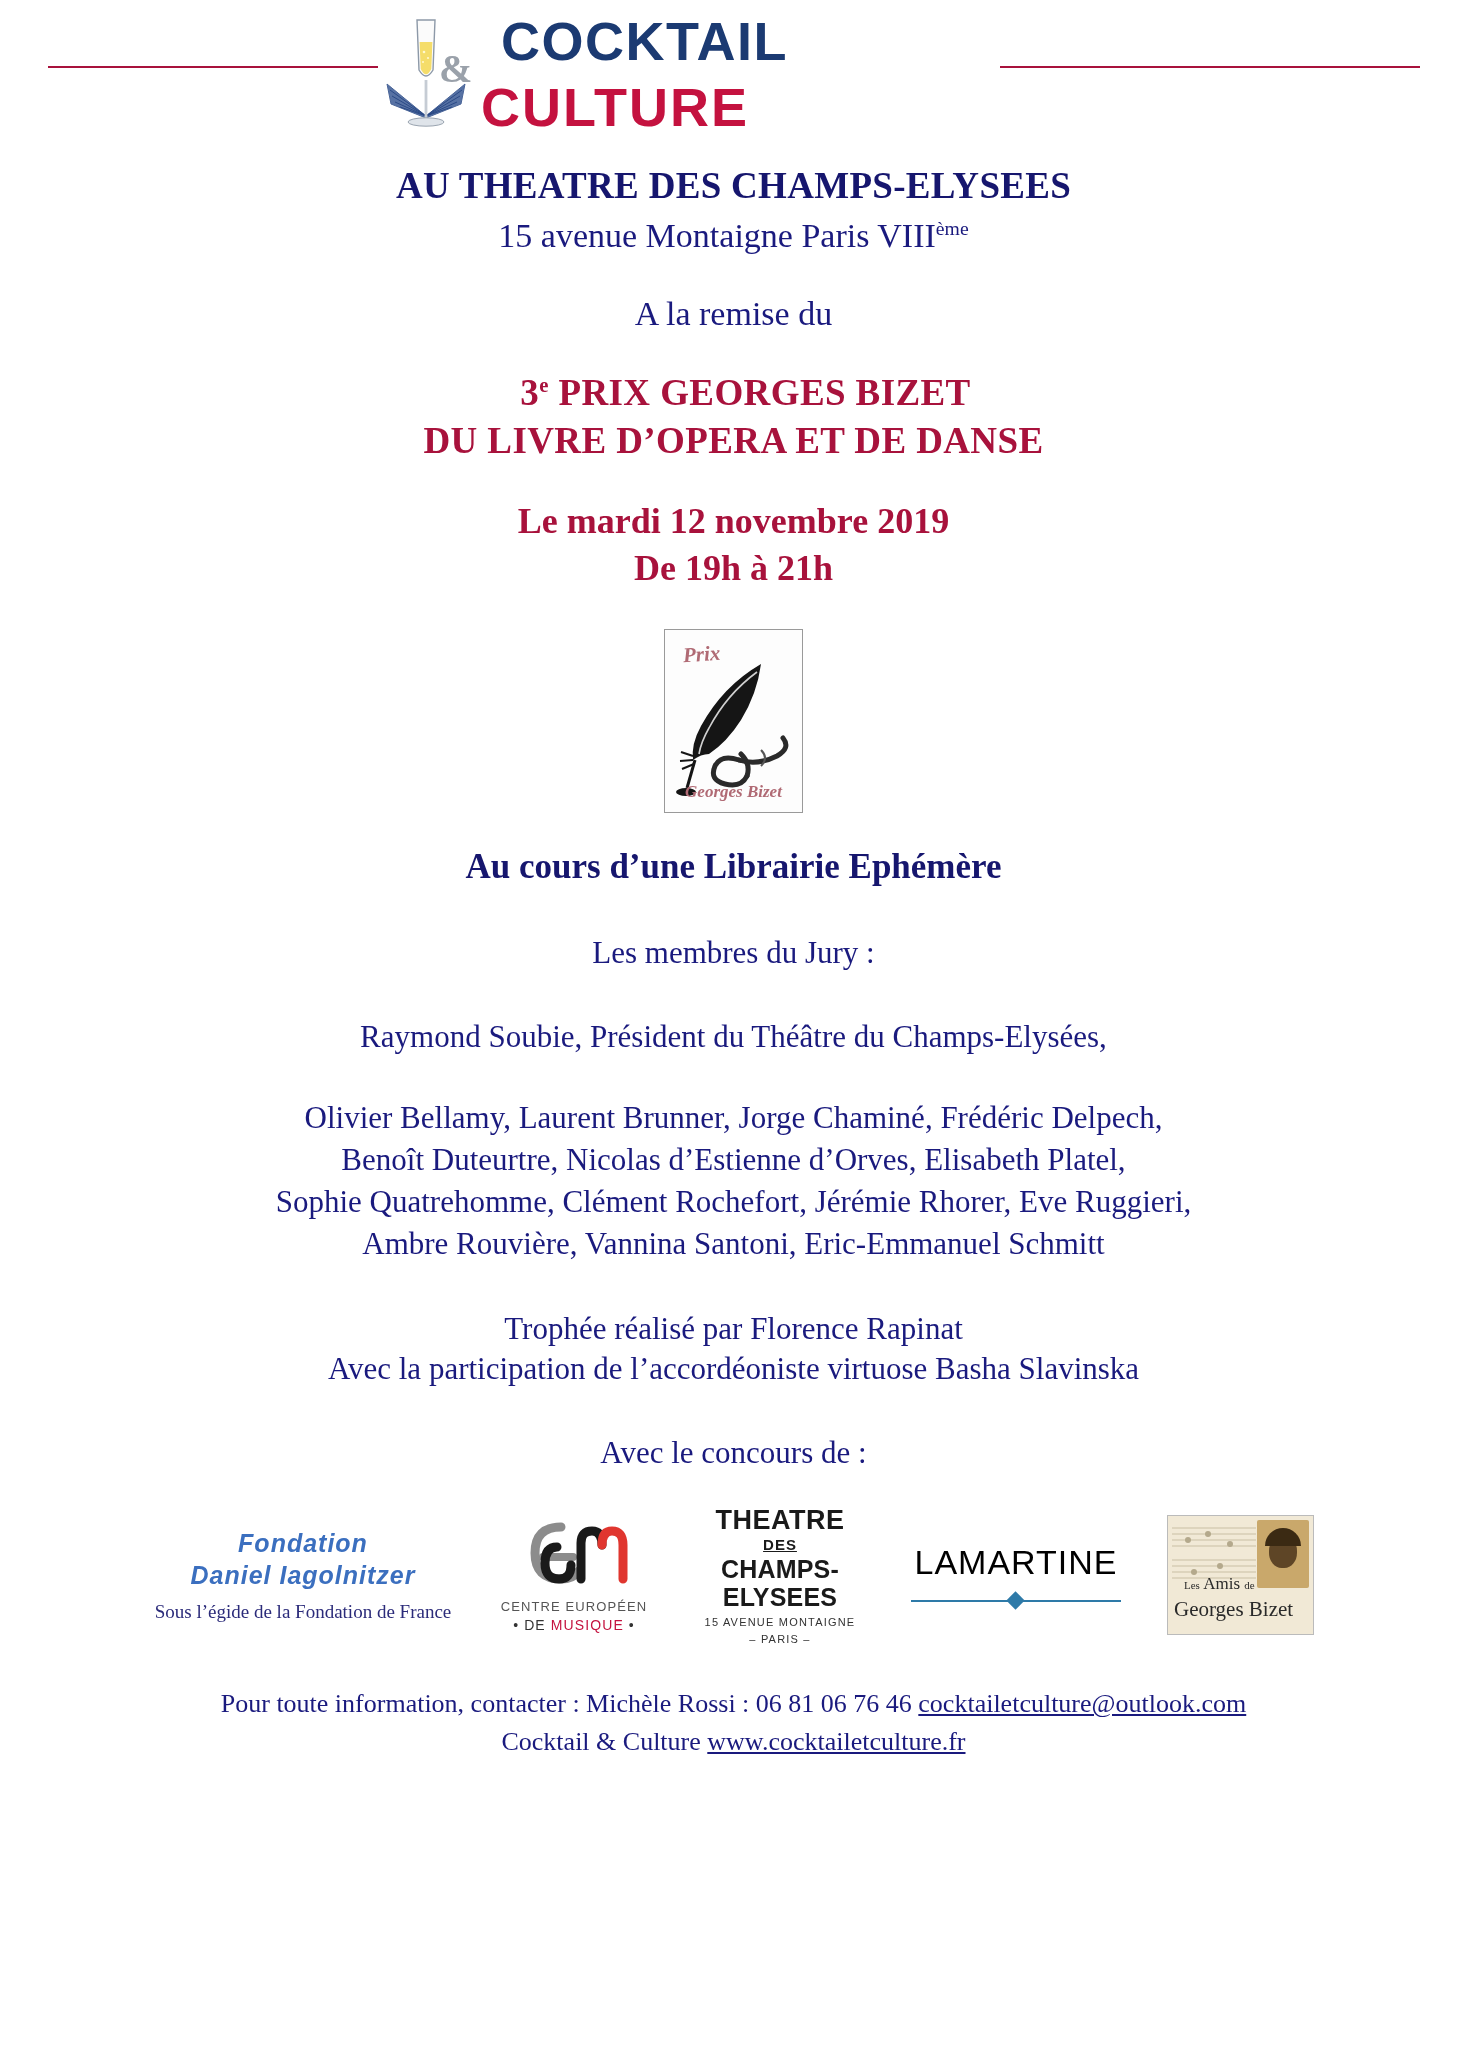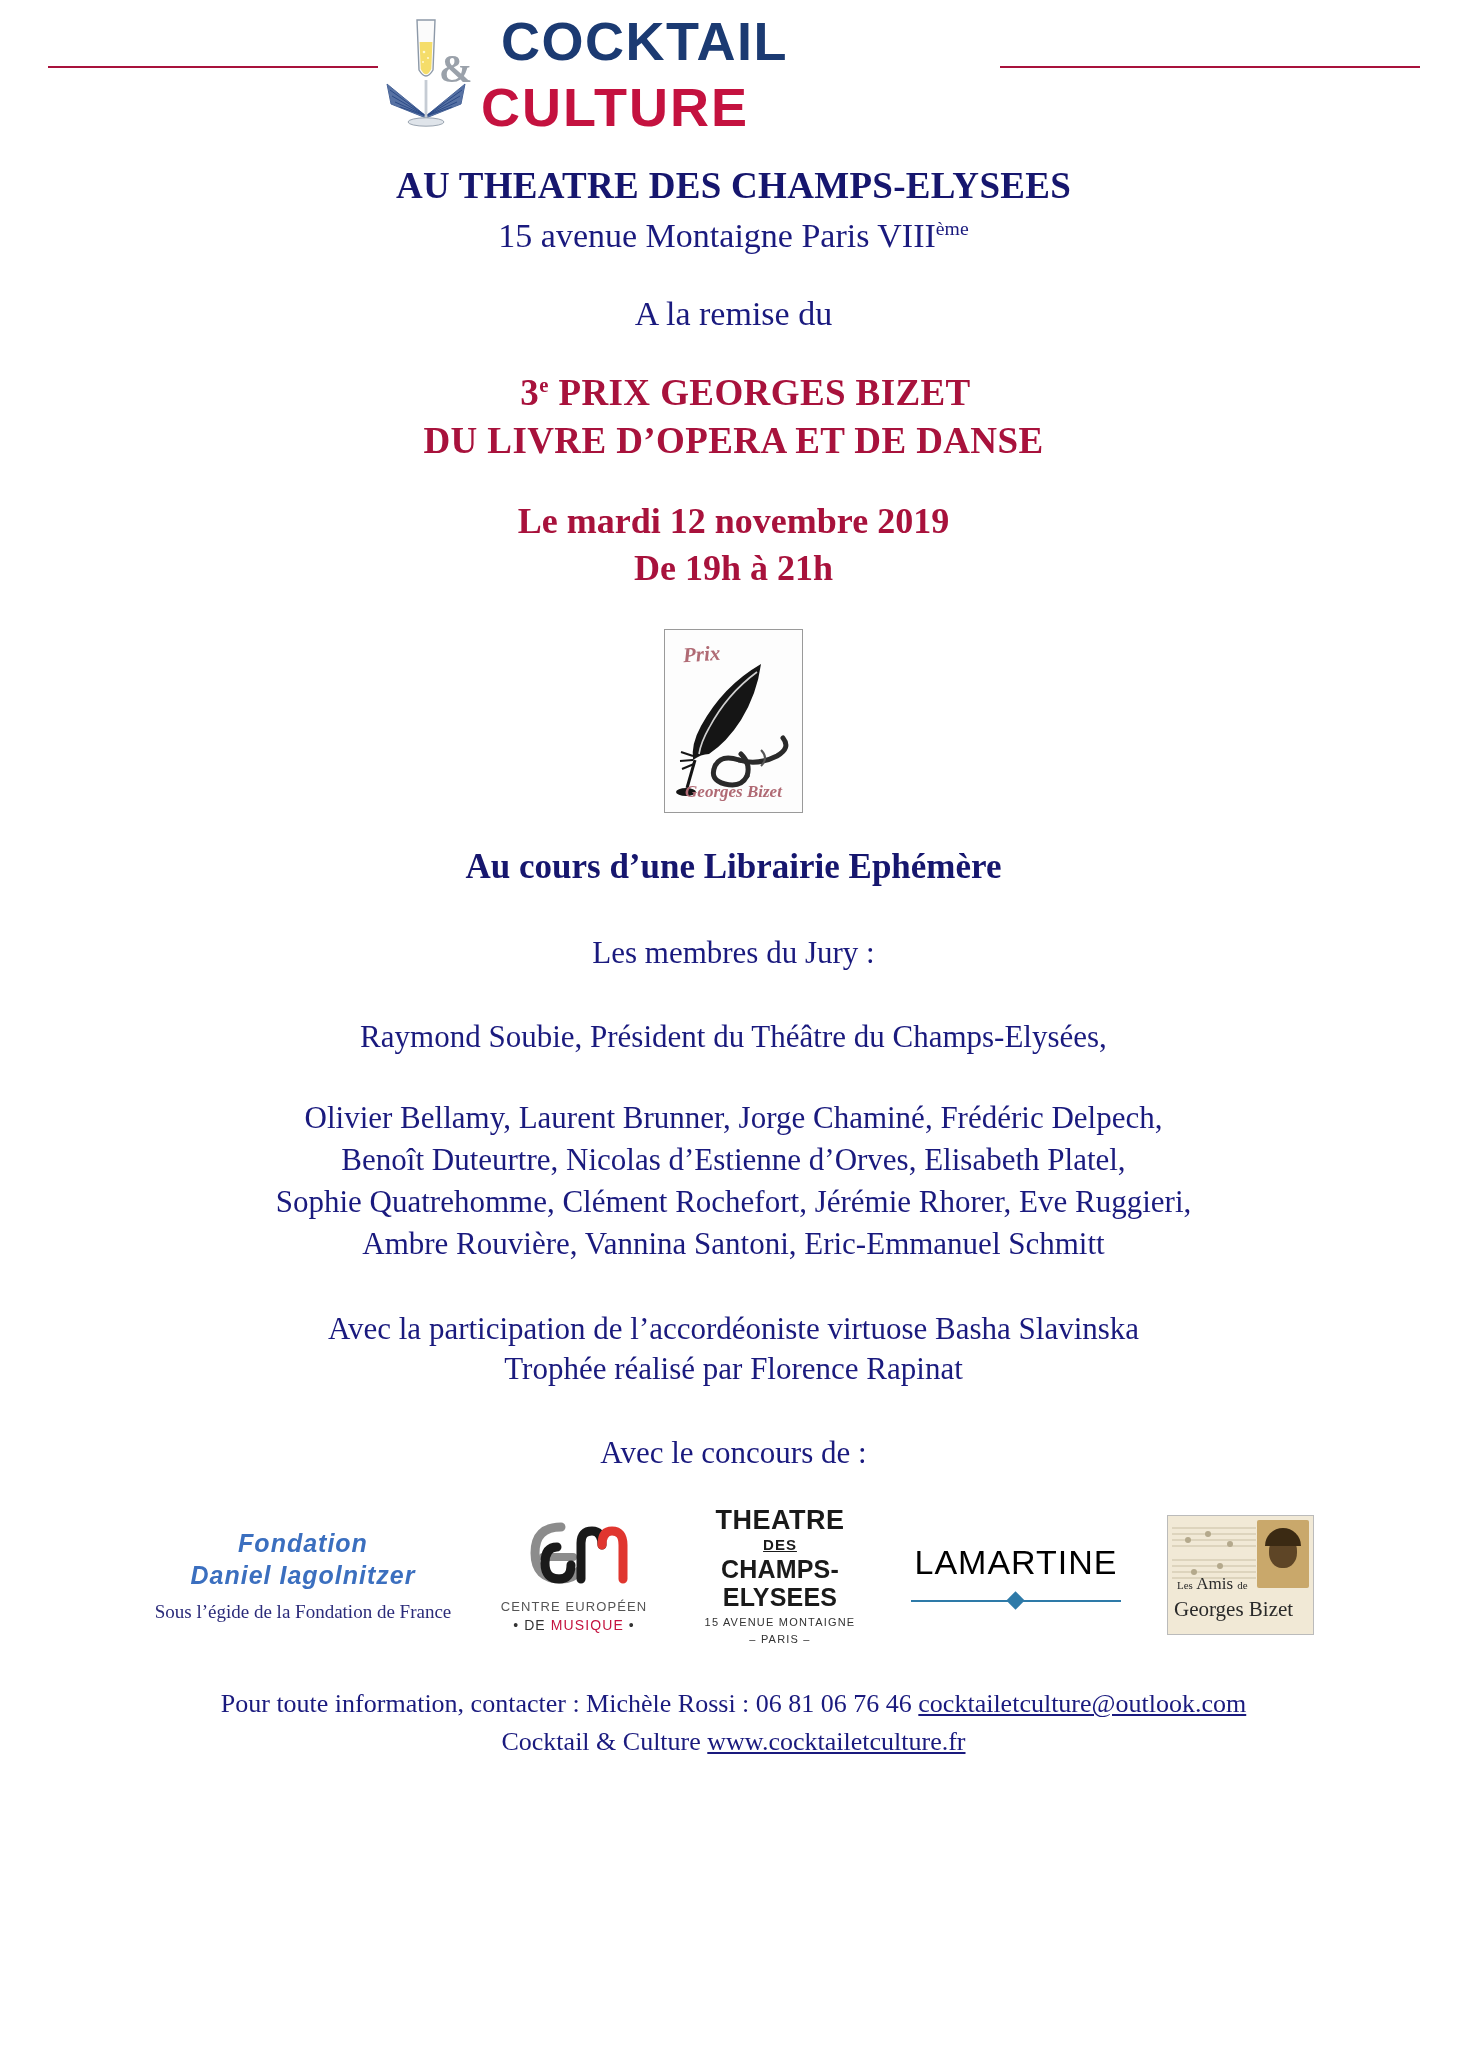--- a/index.html
+++ b/index.html
@@ -360,21 +360,21 @@
   }
   .amis-portrait .hair {
     position: absolute;
     left: 8px; top: 8px;
     width: 36px; height: 18px;
     border-radius: 18px 18px 0 0;
     background: #3b2a13;
   }
   .amis-t1 {
     position: absolute;
-    left: 9px; bottom: 40px;
+    left: 16px; bottom: 40px;
     font-family: "Liberation Serif", serif;
     font-size: 17px;
     color: #2a2a2a;
     text-align: center;
   }
   .amis-t1 small { font-size: 11px; }
   .amis-t2 {
     position: absolute;
     left: 6px; bottom: 12px;
     font-family: "Liberation Serif", serif;
@@ -495,22 +495,22 @@
   <div class="l-jury-pres">Raymond Soubie, Président du Théâtre du Champs-Elysées,</div>
 
   <div class="jury-names">
     <div>Olivier Bellamy, Laurent Brunner, Jorge Chaminé, Frédéric Delpech,</div>
     <div>Benoît Duteurtre, Nicolas d’Estienne d’Orves, Elisabeth Platel,</div>
     <div>Sophie Quatrehomme, Clément Rochefort, Jérémie Rhorer, Eve Ruggieri,</div>
     <div>Ambre Rouvière, Vannina Santoni, Eric-Emmanuel Schmitt</div>
   </div>
 
   <div class="l-trophee">
+    <div>Trophée réalisé par Florence Rapinat</div>
     <div>Avec la participation de l’accordéoniste virtuose Basha Slavinska</div>
-    <div>Trophée réalisé par Florence Rapinat</div>
   </div>
 
   <div class="l-concours">Avec le concours de :</div>
 
   <div class="sponsors">
 
     <div class="sponsor sp-fondation">
       <div class="f1">Fondation</div>
       <div class="f2">Daniel Iagolnitzer</div>
       <div class="f3">Sous l’égide de la Fondation de France</div>

